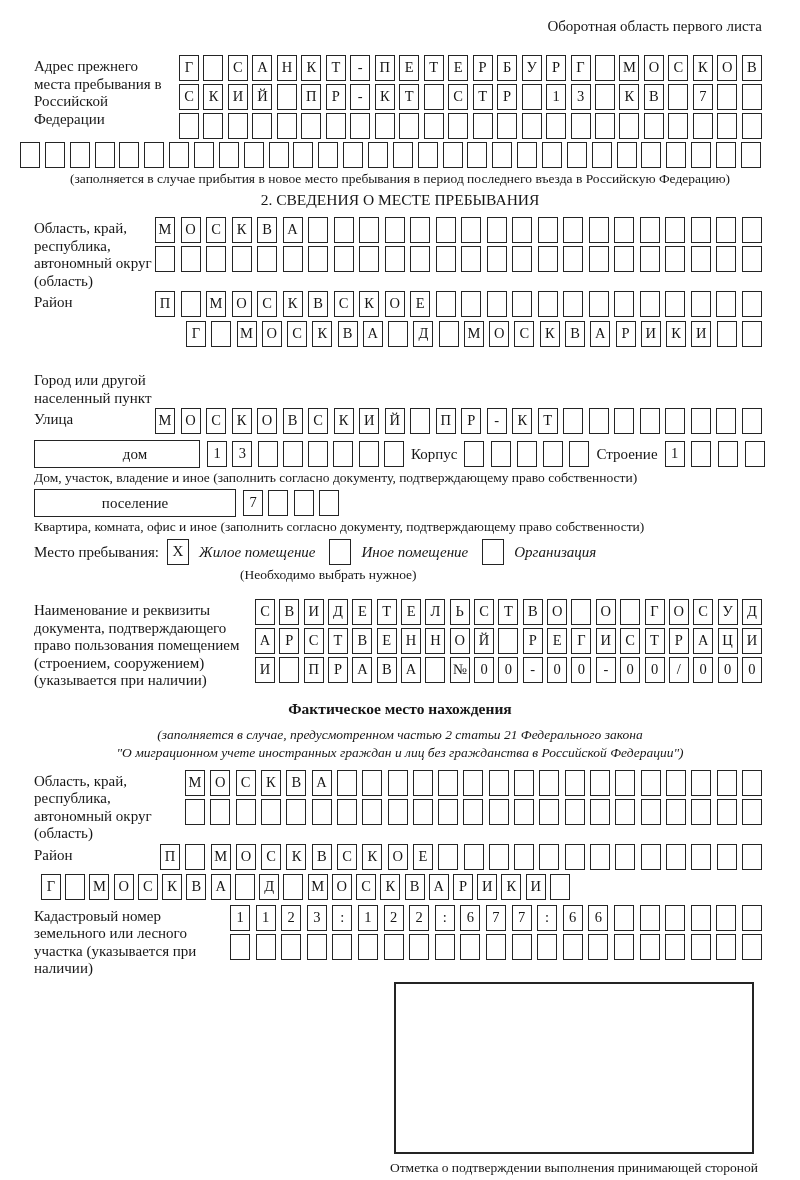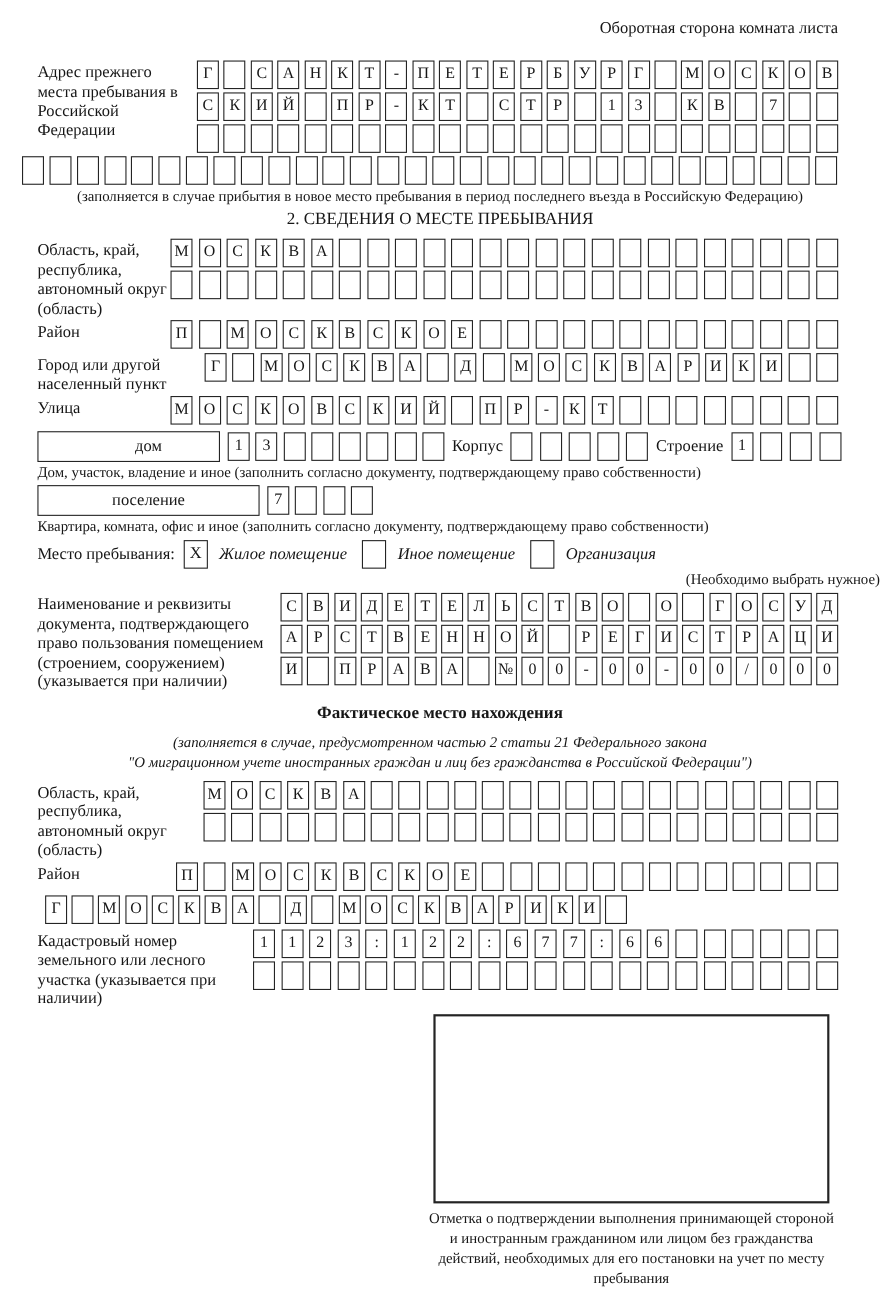--- a/index.html
+++ b/index.html
@@ -45,21 +45,21 @@
 
   .row-full { margin-left: 20px; width: 741px; }
 
   .note   { text-align: center; font-size: 13.5px; margin: 1px 0 3px; }
   .sec-title { text-align: center; font-weight: normal; font-size: 15.5px; margin: 4px 0 8px; }
 
   .b-reg  .lbl   { width: 118px; }
   .b-reg  .grids { width: 607px; margin-left: 3px; }
   .b-dist .lbl   { width: 118px; }
   .b-dist .grids { width: 607px; margin-left: 3px; }
-  .b-city .lbl   { width: 149px; }
+  .b-city .lbl   { width: 149px; margin-top: 48px; }
   .b-city .grids { width: 576px; margin-left: 3px; }
   .b-str  .lbl   { width: 118px; }
   .b-str  .grids { width: 607px; margin-left: 3px; }
   .b-reg, .b-dist, .b-city, .b-str { margin-bottom: 1px; }
 
   .house-row {
     display: flex; align-items: center;
     margin-left: 34px; margin-top: 3px; margin-bottom: 2px;
   }
   .bigbox {
@@ -81,21 +81,21 @@
     margin-left: 34px; margin-top: 4px;
   }
   .stay-row .lead { font-size: 15px; margin-right: 8px; }
   .checkbox {
     width: 22px; height: 26px;
     border: 1.7px solid #242424;
     font-size: 15px; line-height: 22px; text-align: center;
     flex: 0 0 auto;
   }
   .stay-opt { font-size: 15px; margin: 0 14px 0 10px; font-style: italic; }
-  .stay-note { text-align: right; margin-left: 240px; font-size: 13.5px; margin-top: 2px; margin-bottom: 4px; }
+  .stay-note { text-align: left; margin-left: 240px; font-size: 13.5px; margin-top: 2px; margin-bottom: 16px; }
 
   .b-doc .lbl   { width: 212px; }
   .b-doc .grids { width: 507px; margin-left: 9px; }
   .b-doc { margin-top: 2px; }
 
   .fact-title { text-align: center; font-weight: bold; font-size: 15.5px; margin: 10px 0 8px; }
   .fact-note  { text-align: center; font-size: 13.5px; line-height: 18px; }
   .fact-note-wrap { margin-bottom: 8px; font-style: italic; }
 
   .b-areg  .lbl   { width: 150px; }
@@ -121,21 +121,21 @@
     text-align: center;
     font-size: 13.5px;
     line-height: 18px;
   }
 </style>
 </head>
 <body>
 
 <div class="page">
 
-  <div class="header-note">Оборотная сторона комната листа</div>
+  <div class="header-note">Оборотная область первого листа</div>
 
   <div class="flexrow b-prev">
     <div class="lbl">Адрес прежнего места пребывания в Российской Федерации</div>
     <div class="grids">
       <div class="cellrow">
           <div class="cell">Г</div>
           <div class="cell"></div>
           <div class="cell">С</div>
           <div class="cell">А</div>
           <div class="cell">Н</div>

